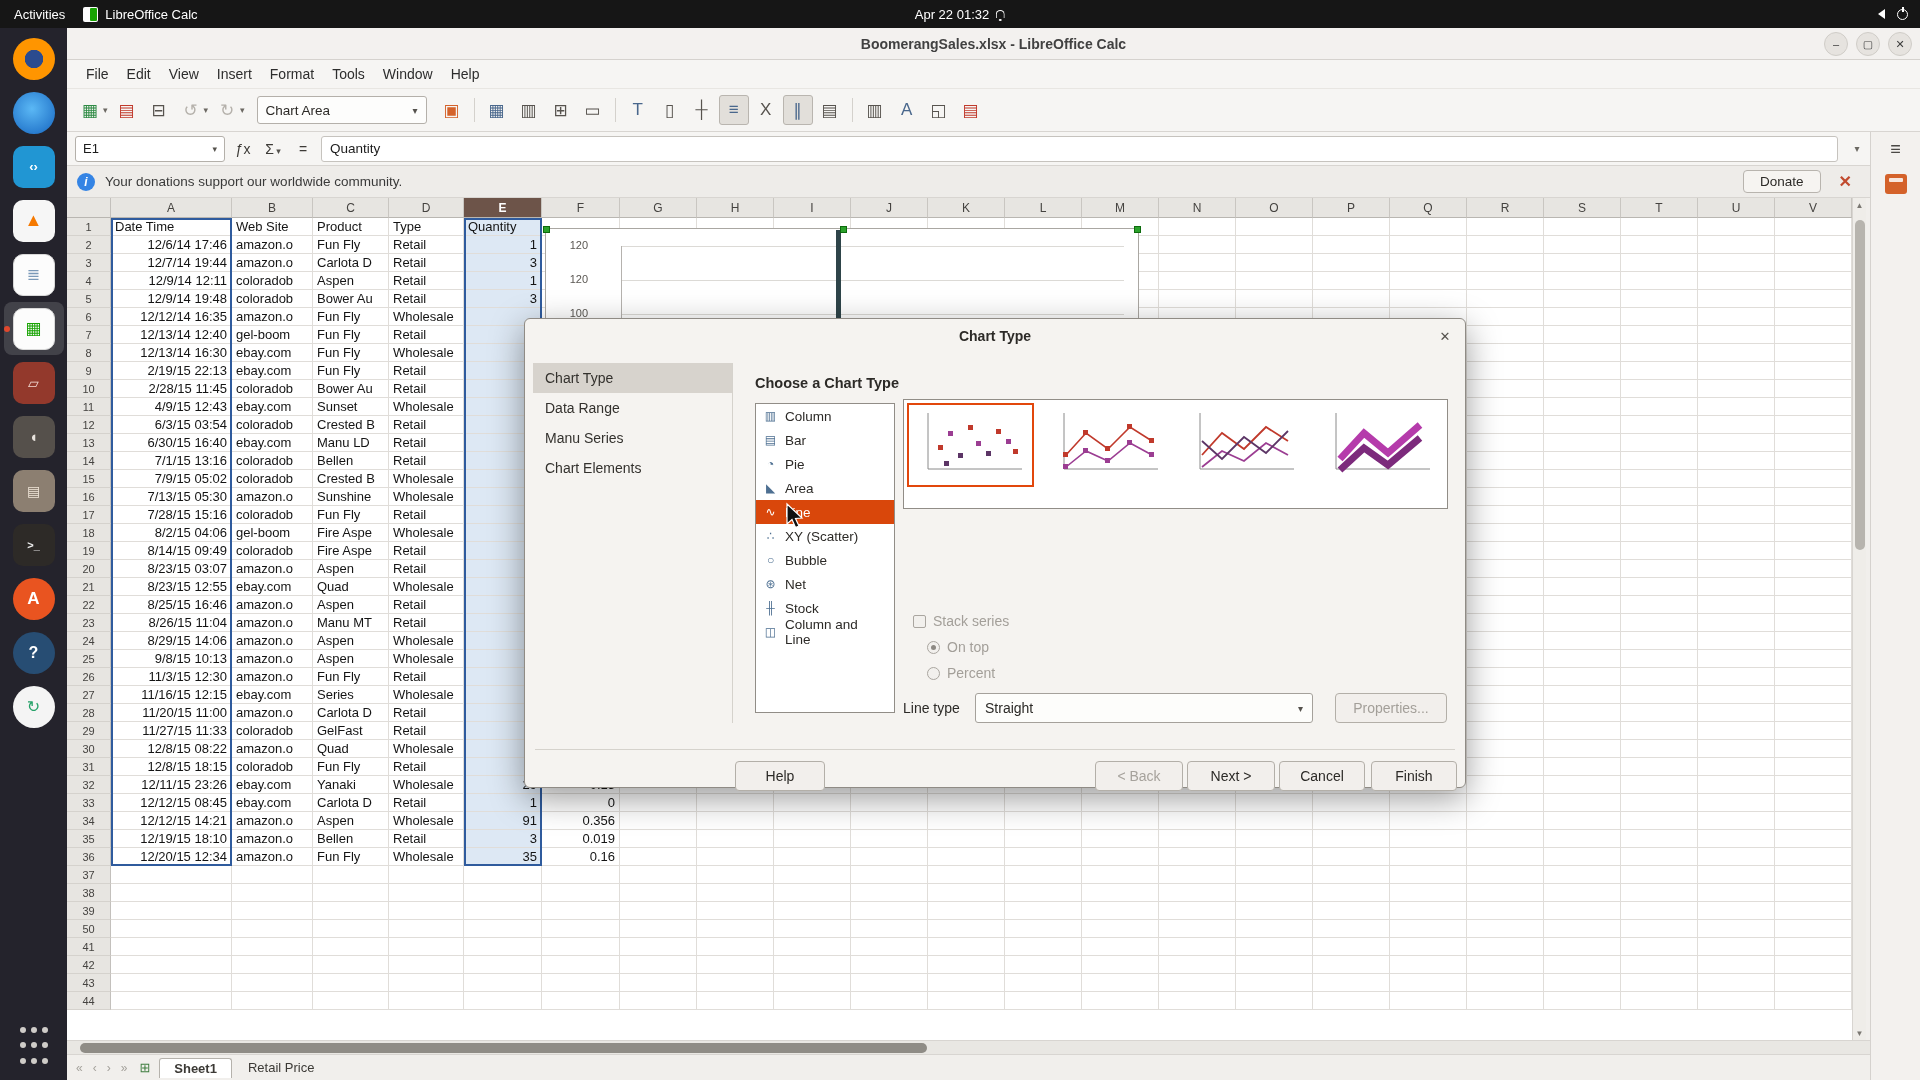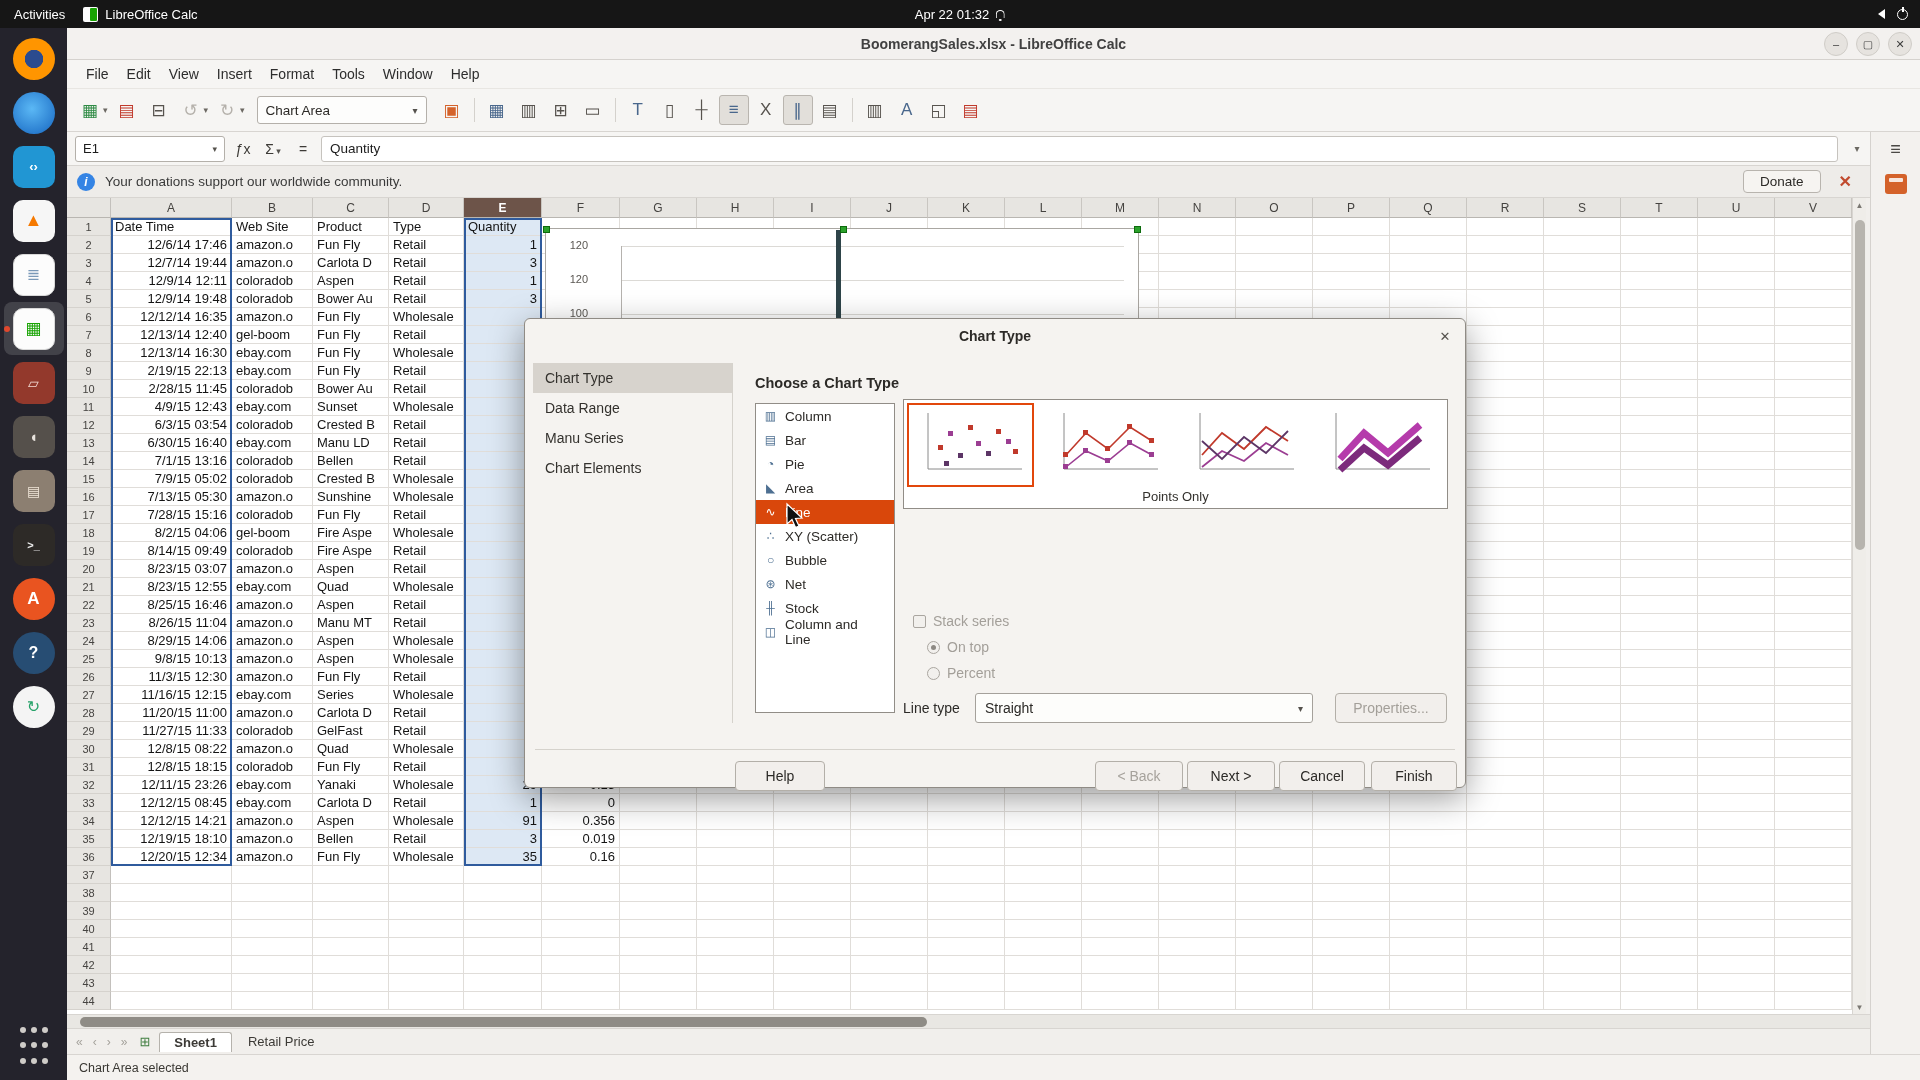--- a/index.html
+++ b/index.html
@@ -1347,21 +1347,21 @@
                   <div class="cell" style="width: 77px;"></div>
                   <div class="cell" style="width: 77px;"></div>
                   <div class="cell" style="width: 77px;"></div>
                   <div class="cell" style="width: 77px;"></div>
                   <div class="cell" style="width: 77px;"></div>
                   <div class="cell" style="width: 77px;"></div>
                   <div class="cell" style="width: 77px;"></div>
                   <div class="cell" style="width: 77px;"></div>
                 </div>
                 <div class="grow">
-                  <div class="rh">40</div>
+                  <div class="rh">50</div>
                   <div class="cell num" style="width: 121px;"></div>
                   <div class="cell" style="width: 81px;"></div>
                   <div class="cell" style="width: 76px;"></div>
                   <div class="cell" style="width: 75px;"></div>
                   <div class="cell num" style="width: 78px;"></div>
                   <div class="cell num" style="width: 78px;"></div>
                   <div class="cell" style="width: 77px;"></div>
                   <div class="cell" style="width: 77px;"></div>
                   <div class="cell" style="width: 77px;"></div>
                   <div class="cell" style="width: 77px;"></div>
@@ -1503,23 +1503,20 @@
             </span>
         </div>
       </div>
 
       <div class="side-strip">
         <span class="ss-menu">≡</span>
         <span class="ss-deck"></span>
       </div>
     </div>
 
-    <div class="statusbar">
-      <span>Chart Area selected</span>
-    </div>
   </div>
 </div>
 
 <div id="dialog">
   <div class="dlg-title">Chart Type</div>
   <div class="dlg-close">✕</div>
   <div class="dnav-wrap">
       <div class="dnav sel">Chart Type</div>
       <div class="dnav">Data Range</div>
       <div class="dnav">Manu Series</div>
@@ -1616,21 +1613,20 @@
         </svg>
       </span>
       <span class="thumb">
         <svg width="118" height="76" viewBox="0 0 118 76">
           <path d="M16 6 V62 H110" fill="none" stroke="#8a8a8a"></path>
           <polyline points="20,52 44,26 68,46 100,18" fill="none" stroke="#b53bab" stroke-width="7"></polyline>
           <polyline points="20,63 44,41 68,58 100,31" fill="none" stroke="#7c2a7c" stroke-width="7"></polyline>
         </svg>
       </span>
     </div>
-    <div class="subcap">Points Only</div>
   </div>
 
   <div class="chkrow dis" id="stack">
     <span class="cbx"></span>
     <span>Stack series</span>
   </div>
   <div class="chkrow dis" id="ontop">
     <span class="rad on"></span>
     <span>On top</span>
   </div>

